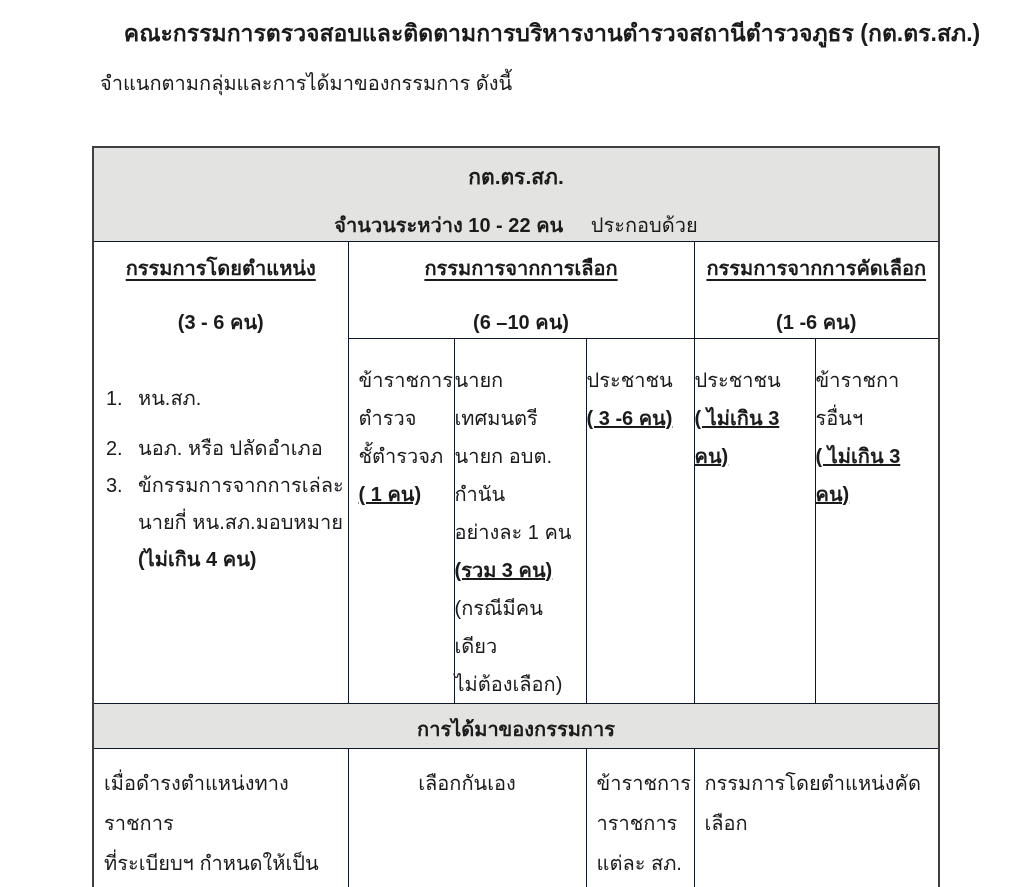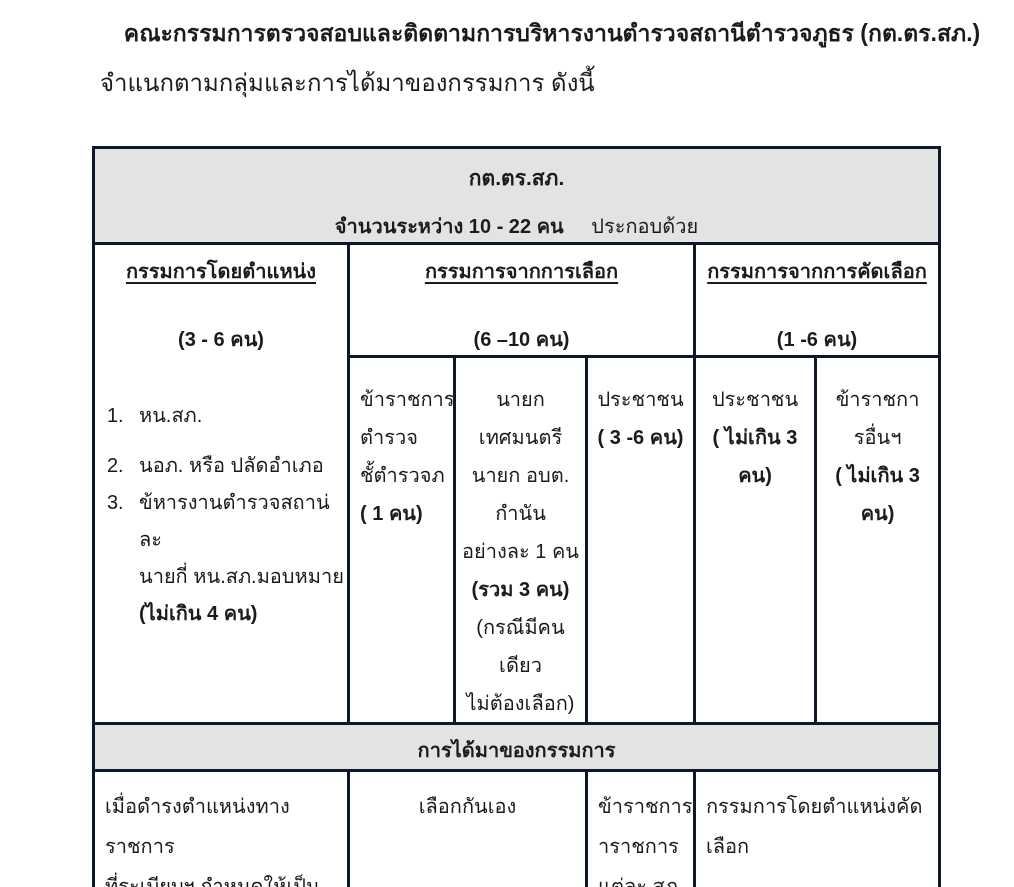--- a/index.html
+++ b/index.html
@@ -13,32 +13,32 @@
   .doc-title {
     margin-top: 16px;
     padding-left: 90px;
     text-align: center;
     font-size: 23px;
     font-weight: bold;
     line-height: 34px;
   }
   .doc-subtitle {
     margin: 20px 0 0 100px;
-    font-size: 24px;
+    font-size: 20px;
     line-height: 26px;
   }
   table.committee {
     margin: 50px 0 0 92px;
     width: 846px;
     border-collapse: collapse;
     table-layout: fixed;
     border: 2px solid #3f3f3f;
   }
   td {
-    border: 3px solid #0f172a;
+    border: 1px solid #0f172a;
     vertical-align: top;
     font-size: 20px;
   }
   .fill { background: #e3e3e1; }
 
   
   tr.row-top    { height: 85px; }
   tr.row-groups { height: 95px; }
   tr.row-sub    { height: 290px; }
   tr.row-band   { height: 39px; }
@@ -51,33 +51,33 @@
   .top-line2 .r { margin-left: 22px; }
 
   
   .group-cell { text-align: center; padding-top: 10px; }
   .group-title {
     font-weight: bold;
     text-decoration: underline;
     text-underline-offset: 4px;
     text-decoration-thickness: 2px;
   }
-  .group-count { font-weight: bold; margin-top: 36px; }
+  .group-count { font-weight: bold; margin-top: 22px; }
 
   
   .pos-list { margin-top: 42px; text-align: left; }
   .pos-item { display: flex; padding-left: 12px; line-height: 37px; }
   .pos-item.gap { margin-bottom: 13px; }
   .pos-item .no { width: 32px; flex: none; }
   .pos-bold { font-weight: bold; }
 
   
-  .sub-cell { padding-top: 22px; line-height: 38px; text-align: center; }
+  .sub-cell { padding-top: 22px; line-height: 38px; }
   .sub-cell.left { text-align: left; padding-left: 10px; }
-  .cnt { font-weight: bold; }
+  .cnt { font-weight: bold; text-decoration: underline; }
 
   
   .band-cell {
     text-align: center;
     font-weight: bold;
     line-height: 37px;
     padding-top: 7px;
   }
 
   
@@ -121,21 +121,21 @@
           <span class="no">1.</span>
           <span>หน.สภ.</span>
         </div>
         <div class="pos-item">
           <span class="no">2.</span>
           <span>นอภ. หรือ ปลัดอำเภอ</span>
         </div>
         <div class="pos-item">
           <span class="no">3.</span>
           <span>
-            <div>ข้หารงานตำรวจสถาน่ละ</div>
+            <div>ข้กรรมการจากการเล่ละ</div>
             <div>นายกี่ หน.สภ.มอบหมาย</div>
             <div class="pos-bold">(ไม่เกิน 4 คน)</div>
           </span>
         </div>
       </div>
     </td>
     <td colspan="3" class="group-cell">
       <div class="group-title">กรรมการจากการเลือก</div>
       <div class="group-count">(6 –10 คน)</div>
     </td>

